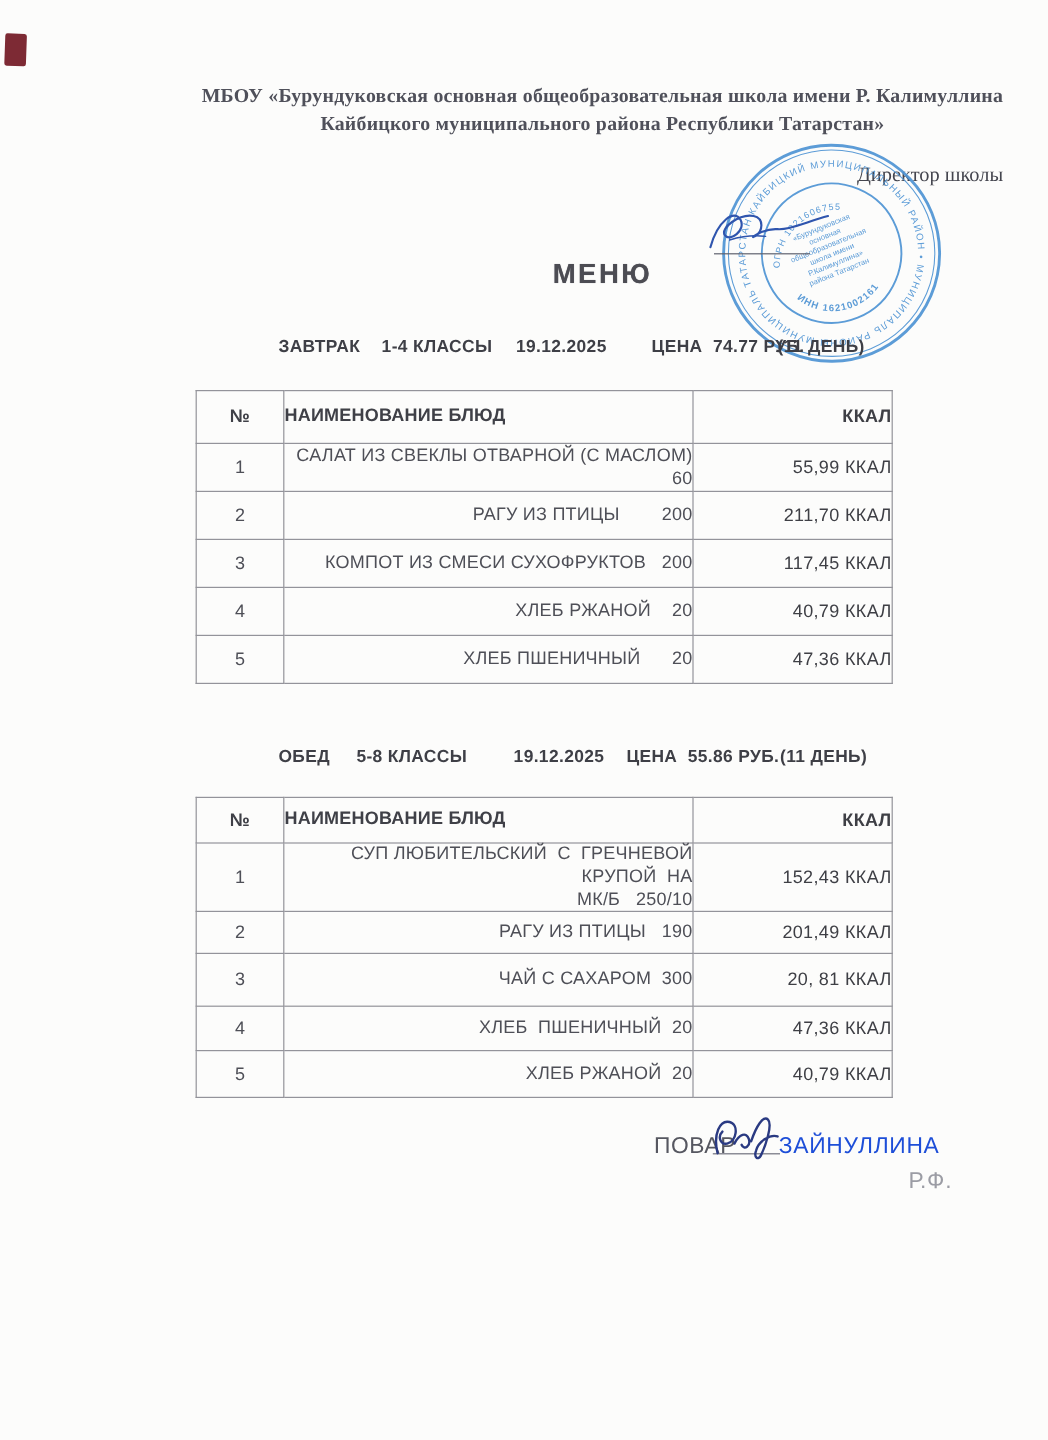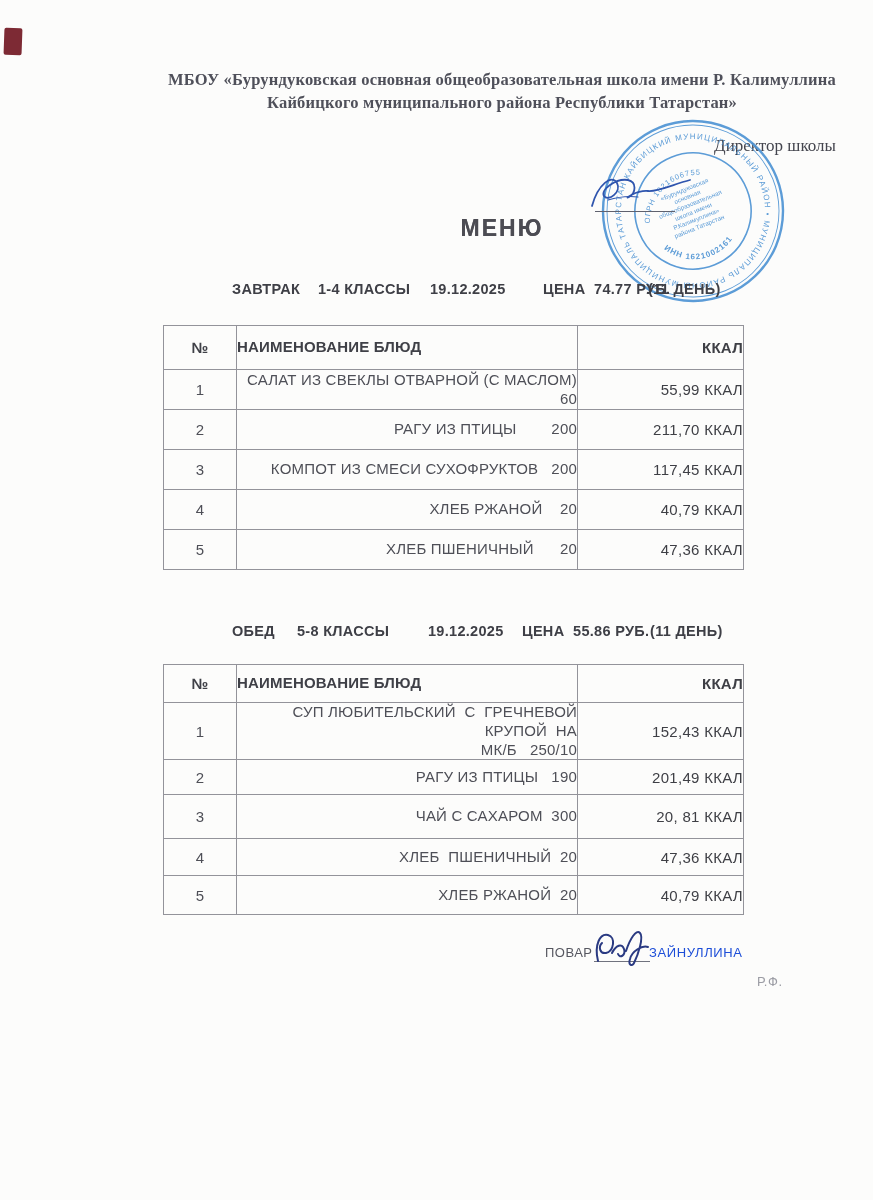--- a/index.html
+++ b/index.html
@@ -42,21 +42,21 @@
   th{font-weight:bold;color:#3f4047;letter-spacing:.3px;}
   .col-num{width:72px;text-align:center;}
   .col-name{width:340px;text-align:right;padding-left:4px;white-space:pre-wrap;line-height:1.25;letter-spacing:.2px;}
   .col-kcal{width:165px;text-align:right;color:#3e3f45;letter-spacing:.3px;}
   th.col-name{text-align:left;padding-left:0;}
   .t1 tr{height:40px;} .t1 tr.hdr{height:44px;}
   .t2 tr.hdr{height:38px;}
   .t2 tr.r1{height:49px;} .t2 tr.r2{height:35px;} .t2 tr.r3{height:44px;}
   .t2 tr.r4{height:37px;} .t2 tr.r5{height:39px;}
   
-  .cook-line{top:941px;left:0;width:802px;height:40px;font-size:13px;}
+  .cook-line{top:941px;left:0;width:802px;height:40px;font-size:19px;}
   .cook-label{position:absolute;left:545px;top:4px;color:#565760;letter-spacing:.5px;}
   .cook-underline{position:absolute;left:594px;top:20px;width:56px;border-bottom:1.5px solid #70727e;}
   .cook-name{position:absolute;left:649px;top:4px;color:#1d4ed8;letter-spacing:.6px;}
   .cook-initials{position:absolute;left:757px;top:5px;color:#9b9ca4;letter-spacing:.6px;margin-top:28px;}
   .sig2{position:absolute;left:586px;top:-20px;width:92px;height:52px;}
   .stamp text{font-family:"Liberation Sans",sans-serif;}
 </style>
 </head>
 <body>
 

